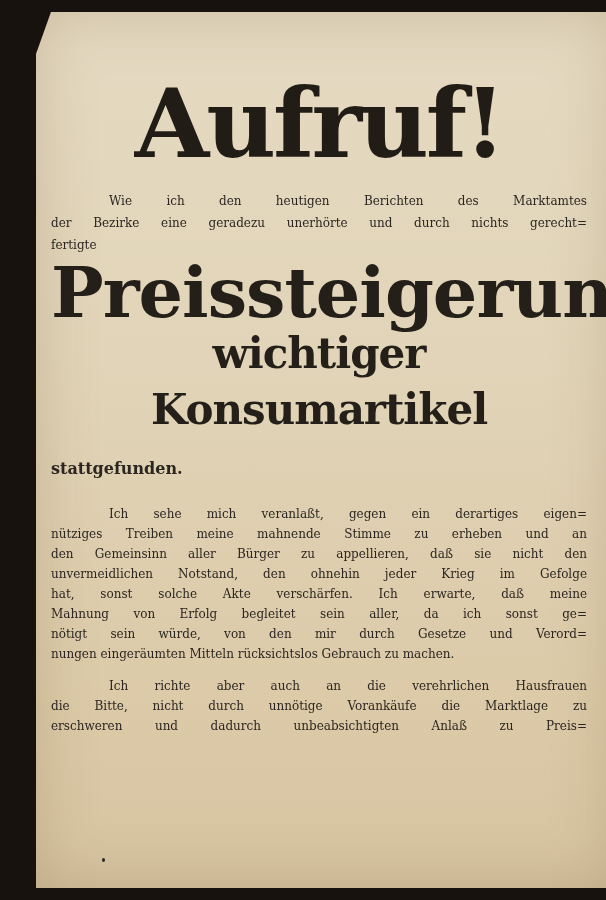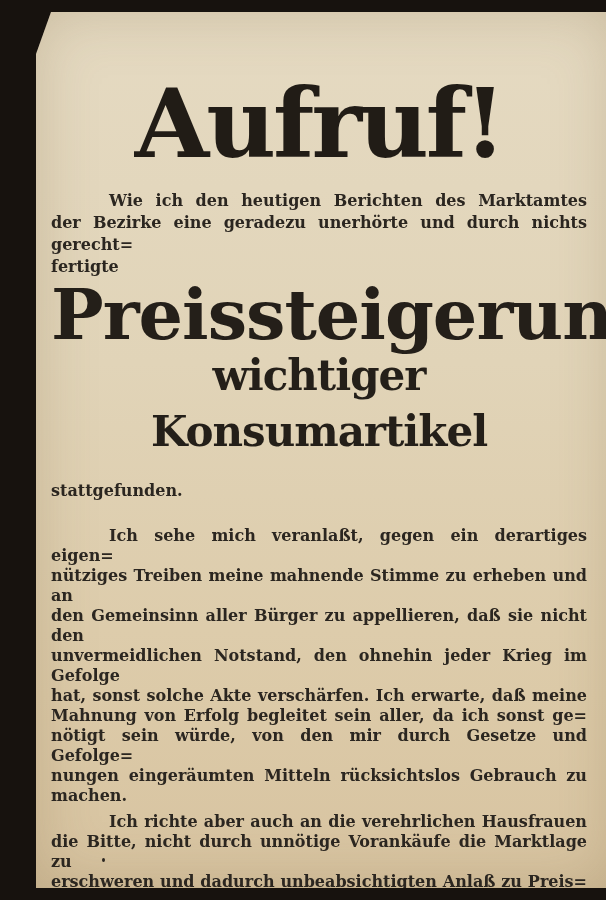--- a/index.html
+++ b/index.html
@@ -36,22 +36,22 @@
   .headline {
     margin: 58px 0 0 0;
     font-size: 96px;
     line-height: 108px;
     font-weight: bold;
     text-align: center;
     letter-spacing: -3px;
     color: #211c16;
   }
   .para {
-    font-size: 16px;
-    font-weight: bold;
+    font-size: 12px;
+    font-weight: normal;
     line-height: 22px;
   }
   .para .line {
     text-align: justify;
     text-align-last: justify;
     white-space: normal;
   }
   .para .line.first {
     text-indent: 58px;
   }
@@ -77,21 +77,21 @@
     letter-spacing: -1px;
     color: #241f19;
   }
   .standalone {
     margin-top: 20px;
     font-size: 16px;
     font-weight: bold;
     line-height: 22px;
   }
   .para-warning   { margin-top: 24px; line-height: 20px; }
-  .para-housewives{ margin-top: 6px; line-height: 20px; }
+  .para-housewives{ margin-top: 12px; line-height: 20px; }
   .speck {
     position: absolute;
     left: 66px;
     bottom: 26px;
     width: 3px;
     height: 4px;
     background: #2b2620;
     border-radius: 50%;
   }
 </style>
@@ -115,21 +115,21 @@
 
       <div class="standalone">stattgefunden.</div>
 
       <div class="para para-warning">
         <div class="line first">Ich sehe mich veranlaßt, gegen ein derartiges eigen=</div>
         <div class="line">nütziges Treiben meine mahnende Stimme zu erheben und an</div>
         <div class="line">den Gemeinsinn aller Bürger zu appellieren, daß sie nicht den</div>
         <div class="line">unvermeidlichen Notstand, den ohnehin jeder Krieg im Gefolge</div>
         <div class="line">hat, sonst solche Akte verschärfen. Ich erwarte, daß meine</div>
         <div class="line">Mahnung von Erfolg begleitet sein aller, da ich sonst ge=</div>
-        <div class="line">nötigt sein würde, von den mir durch Gesetze und Gefolge=</div>
+        <div class="line">nötigt sein würde, von den mir durch Gesetze und Verord=</div>
         <div class="line last">nungen eingeräumten Mitteln rücksichtslos Gebrauch zu machen.</div>
       </div>
 
       <div class="para para-housewives">
         <div class="line first">Ich richte aber auch an die verehrlichen Hausfrauen</div>
         <div class="line">die Bitte, nicht durch unnötige Vorankäufe die Marktlage zu</div>
         <div class="line">erschweren und dadurch unbeabsichtigten Anlaß zu Preis=</div>
 
       </div>
 

